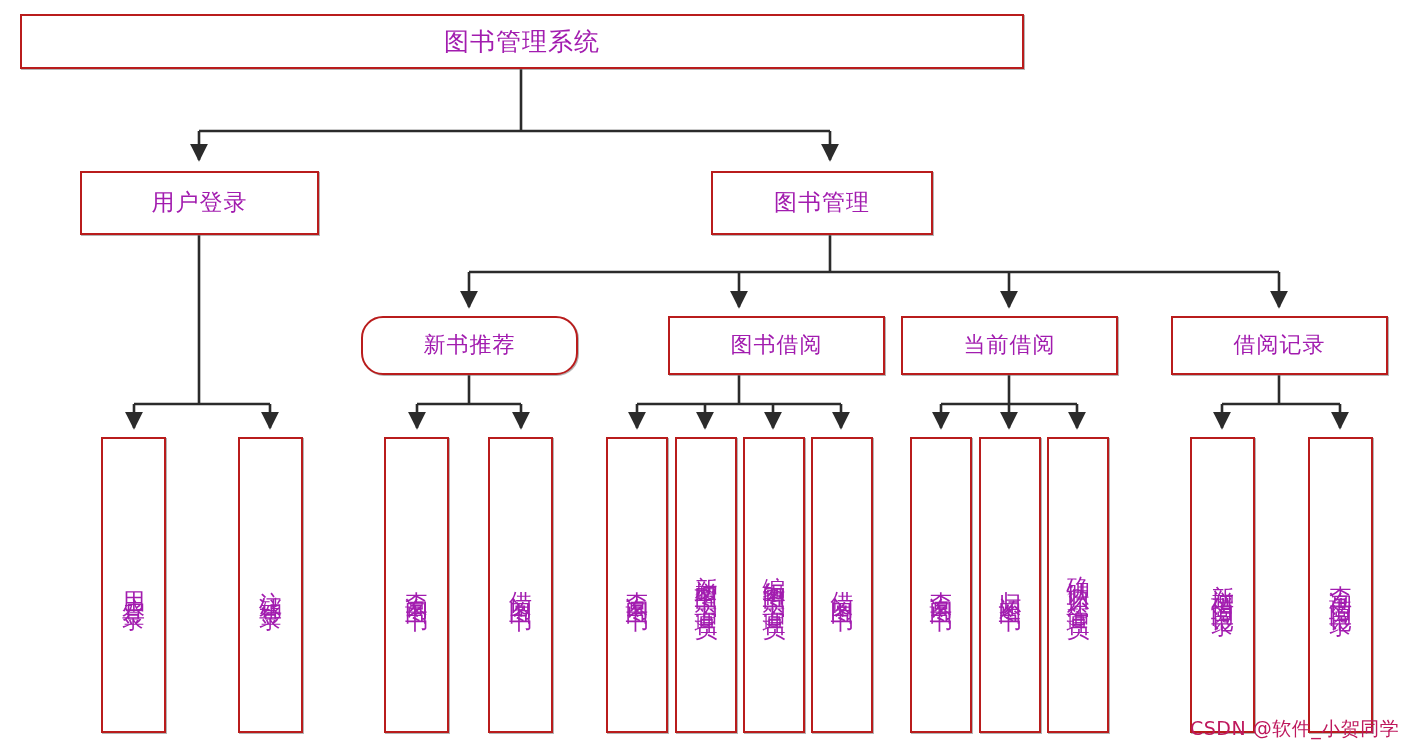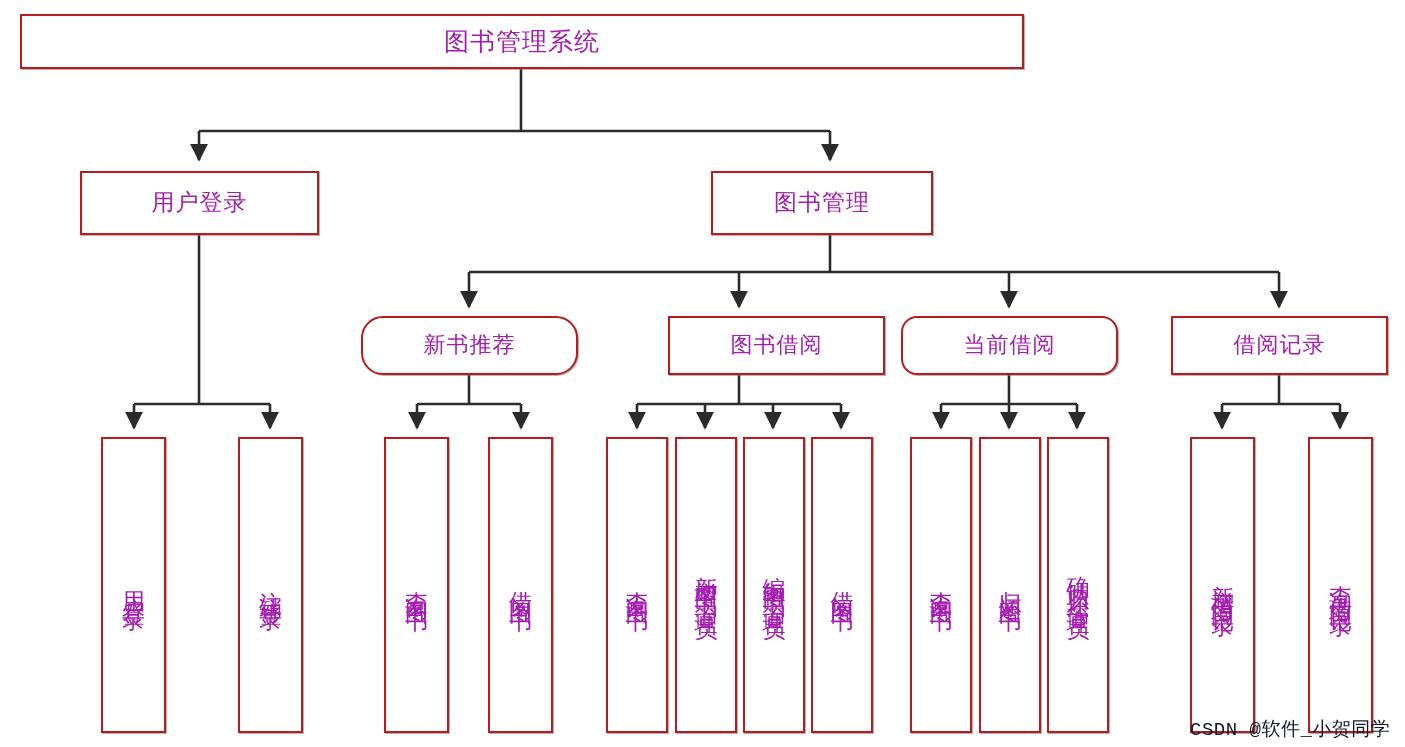--- a/index.html
+++ b/index.html
@@ -65,25 +65,24 @@
     writing-mode: vertical-rl;
     text-orientation: upright;
     font-size: 23px;
     letter-spacing: 6px;
     line-height: 1;
     white-space: nowrap;
   }
   .watermark {
     position: absolute;
     font-size: 19px;
-    color: #0f172a;
+    color: #be185d;
     white-space: nowrap;
     letter-spacing: 0.5px;
     user-select: none;
-    font-family: Liberation Mono, monospace;
   }
 </style>
 </head>
 <body>
 
 <div id="canvas">
 
   <svg class="wires" viewBox="0 0 1405 747" xmlns="http://www.w3.org/2000/svg">
     <defs>
       <marker id="arrow" viewBox="0 0 10 10" refX="9" refY="5" markerWidth="7" markerHeight="7" orient="auto-start-reverse">
@@ -149,21 +148,21 @@
   </div>
 
   <div class="node l3" style="left:361px; top:316px; width:217px; height:59px;border-radius:22px;">
     <span class="label">新书推荐</span>
   </div>
 
   <div class="node l3" style="left:631px; top:316px; width:217px; height:59px;margin-left:37px;">
     <span class="label">图书借阅</span>
   </div>
 
-  <div class="node l3" style="left:901px; top:316px; width:217px; height:59px;border-radius:16px;">
+  <div class="node l3" style="left:901px; top:316px; width:217px; height:59px;">
     <span class="label">当前借阅</span>
   </div>
 
   <div class="node l3" style="left:1171px; top:316px; width:217px; height:59px;align-items:center;">
     <span class="label">借阅记录</span>
   </div>
 
   <div class="node leaf" style="left:101px; top:437px; width:65px; height:296px;">
     <span class="label">用户登录</span>
   </div>

